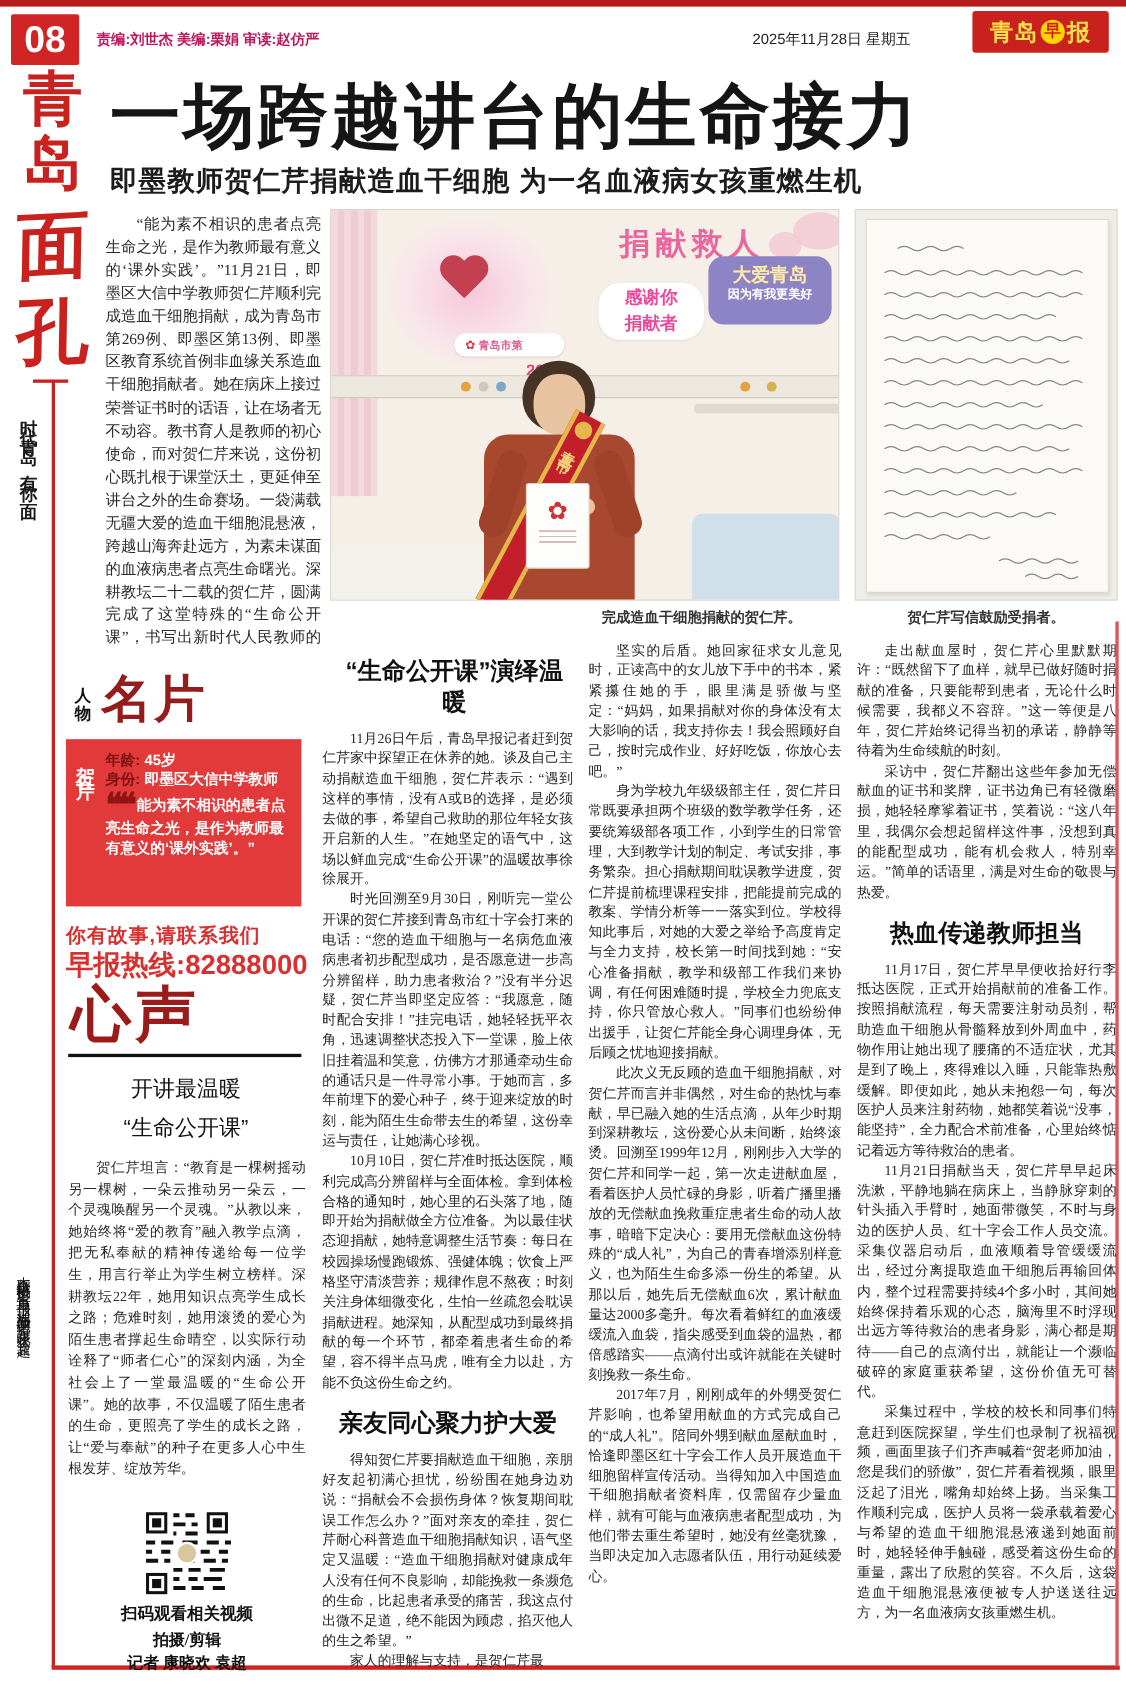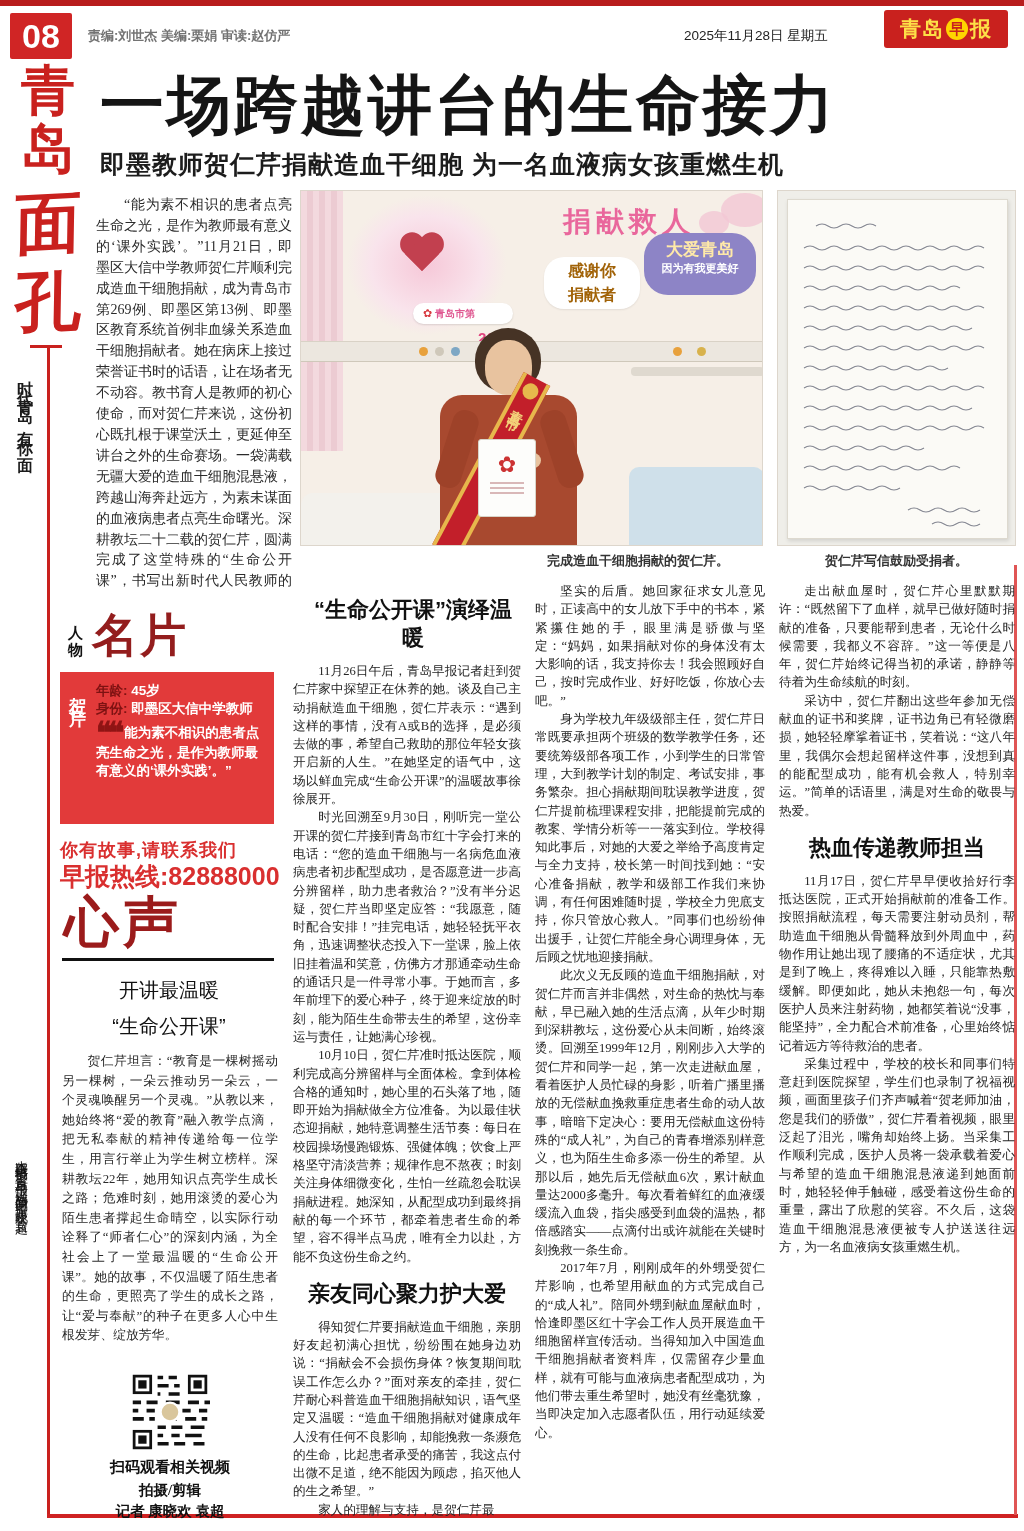--- a/index.html
+++ b/index.html
@@ -11,21 +11,21 @@
   }
   .abs { position:absolute; }
 
   
   .topbar { left:0; top:0; width:1024px; height:6px; background:#b81d1d; }
   .pagenum {
     left:10px; top:13px; width:62px; height:46px; background:#d02525;
     color:#fff; font-family:"Liberation Sans",sans-serif; font-weight:bold;
     font-size:34px; text-align:center; line-height:46px; border-radius:2px;
   }
-  .editors { left:88px; top:27px; font-family:"Liberation Sans",sans-serif; font-size:13px; font-weight:bold; color:#737373; }
+  .editors { left:88px; top:27px; font-family:"Liberation Sans",sans-serif; font-size:13px; font-weight:bold; color:#be185d; }
   .dateline { left:684px; top:27px; font-family:"Liberation Sans",sans-serif; font-size:13.5px; color:#232323; }
   .masthead {
     left:884px; top:10px; width:124px; height:38px; background:#c9211e;
     border-radius:3px; display:flex; align-items:center; justify-content:center;
     gap:2px; font-family:"Liberation Sans",sans-serif; font-weight:900;
   }
   .masthead .mtxt { color:#fde047; font-size:21px; letter-spacing:1px; }
   .masthead .mcircle {
     width:22px; height:22px; background:#ffd400; color:#c9211e; border-radius:50%;
     font-size:15px; line-height:22px; text-align:center; font-weight:900;
@@ -83,24 +83,24 @@
     background:radial-gradient(closest-side,#f6c8d8,#f9e4ec 70%,rgba(249,228,236,0)); }
   .heart { left:110px; top:42px; width:46px; height:42px; }
   .heart:before, .heart:after { content:""; position:absolute; top:0; width:24px; height:38px;
     background:#c2404f; border-radius:24px 24px 0 0; }
   .heart:before { left:11px; transform:rotate(-45deg); transform-origin:0 100%; }
   .heart:after  { left:-13px; transform:rotate(45deg); transform-origin:100% 100%; }
   .banner-save { left:262px; top:12px; font-family:"Liberation Sans",sans-serif;
     font-weight:900; font-size:28px; color:#e9679c; letter-spacing:5px; }
   .thanks-bubble { left:243px; top:66px; width:96px; height:52px; background:#fff;
     border-radius:20px; text-align:center; box-shadow:0 1px 2px rgba(0,0,0,.08);
-    font-family:"Liberation Sans",sans-serif; font-weight:900; color:#a16207;
+    font-family:"Liberation Sans",sans-serif; font-weight:900; color:#ec4899;
     font-size:16px; line-height:24px; padding-top:2px; }
   .purple-bubble { left:343px; top:42px; width:112px; height:62px; background:#8d84c6;
-    border-radius:24px; text-align:center; color:#fff;
+    border-radius:14px; text-align:center; color:#fff;
     font-family:"Liberation Sans",sans-serif; padding-top:7px; }
   .purple-bubble .pb1 { font-size:17px; font-weight:900; color:#ffe9a8; line-height:20px; }
   .purple-bubble .pb2 { font-size:11px; font-weight:bold; line-height:16px; }
   .cloud { border-radius:50%; background:#f2c7d4; opacity:.8; }
   .badge { left:112px; top:112px; width:100px; height:21px; background:#fff; border-radius:11px;
     display:flex; align-items:center; justify-content:center; gap:3px;
     box-shadow:0 1px 2px rgba(0,0,0,.12); font-family:"Liberation Sans",sans-serif; }
   .badge .bflower { color:#d8393f; font-size:11px; }
   .badge .btext { color:#e05a93; font-weight:bold; font-size:10px; }
   .badge .bnum { color:#e0447f; font-weight:900; font-size:15px;margin-top:47px; }
@@ -377,16 +377,17 @@
     <p>身为学校九年级级部主任，贺仁芹日常既要承担两个班级的数学教学任务，还要统筹级部各项工作，小到学生的日常管理，大到教学计划的制定、考试安排，事务繁杂。担心捐献期间耽误教学进度，贺仁芹提前梳理课程安排，把能提前完成的教案、学情分析等一一落实到位。学校得知此事后，对她的大爱之举给予高度肯定与全力支持，校长第一时间找到她：“安心准备捐献，教学和级部工作我们来协调，有任何困难随时提，学校全力兜底支持，你只管放心救人。”同事们也纷纷伸出援手，让贺仁芹能全身心调理身体，无后顾之忧地迎接捐献。</p>
     <p>此次义无反顾的造血干细胞捐献，对贺仁芹而言并非偶然，对生命的热忱与奉献，早已融入她的生活点滴，从年少时期到深耕教坛，这份爱心从未间断，始终滚烫。回溯至1999年12月，刚刚步入大学的贺仁芹和同学一起，第一次走进献血屋，看着医护人员忙碌的身影，听着广播里播放的无偿献血挽救重症患者生命的动人故事，暗暗下定决心：要用无偿献血这份特殊的“成人礼”，为自己的青春增添别样意义，也为陌生生命多添一份生的希望。从那以后，她先后无偿献血6次，累计献血量达2000多毫升。每次看着鲜红的血液缓缓流入血袋，指尖感受到血袋的温热，都倍感踏实——点滴付出或许就能在关键时刻挽救一条生命。</p>
     <p>2017年7月，刚刚成年的外甥受贺仁芹影响，也希望用献血的方式完成自己的“成人礼”。陪同外甥到献血屋献血时，恰逢即墨区红十字会工作人员开展造血干细胞留样宣传活动。当得知加入中国造血干细胞捐献者资料库，仅需留存少量血样，就有可能与血液病患者配型成功，为他们带去重生希望时，她没有丝毫犹豫，当即决定加入志愿者队伍，用行动延续爱心。</p>
   </div>
 
   <div class="abs col col3">
     <p>走出献血屋时，贺仁芹心里默默期许：“既然留下了血样，就早已做好随时捐献的准备，只要能帮到患者，无论什么时候需要，我都义不容辞。”这一等便是八年，贺仁芹始终记得当初的承诺，静静等待着为生命续航的时刻。</p>
     <p>采访中，贺仁芹翻出这些年参加无偿献血的证书和奖牌，证书边角已有轻微磨损，她轻轻摩挲着证书，笑着说：“这八年里，我偶尔会想起留样这件事，没想到真的能配型成功，能有机会救人，特别幸运。”简单的话语里，满是对生命的敬畏与热爱。</p>
     <div class="col-h mid">热血传递教师担当</div>
     <p>11月17日，贺仁芹早早便收拾好行李抵达医院，正式开始捐献前的准备工作。按照捐献流程，每天需要注射动员剂，帮助造血干细胞从骨髓释放到外周血中，药物作用让她出现了腰痛的不适症状，尤其是到了晚上，疼得难以入睡，只能靠热敷缓解。即便如此，她从未抱怨一句，每次医护人员来注射药物，她都笑着说“没事，能坚持”，全力配合术前准备，心里始终惦记着远方等待救治的患者。</p>
+    <p>11月21日捐献当天，贺仁芹早早起床洗漱，平静地躺在病床上，当静脉穿刺的针头插入手臂时，她面带微笑，不时与身边的医护人员、红十字会工作人员交流。采集仪器启动后，血液顺着导管缓缓流出，经过分离提取造血干细胞后再输回体内，整个过程需要持续4个多小时，其间她始终保持着乐观的心态，脑海里不时浮现出远方等待救治的患者身影，满心都是期待——自己的点滴付出，就能让一个濒临破碎的家庭重获希望，这份价值无可替代。</p>
     <p>采集过程中，学校的校长和同事们特意赶到医院探望，学生们也录制了祝福视频，画面里孩子们齐声喊着“贺老师加油，您是我们的骄傲”，贺仁芹看着视频，眼里泛起了泪光，嘴角却始终上扬。当采集工作顺利完成，医护人员将一袋承载着爱心与希望的造血干细胞混悬液递到她面前时，她轻轻伸手触碰，感受着这份生命的重量，露出了欣慰的笑容。不久后，这袋造血干细胞混悬液便被专人护送送往远方，为一名血液病女孩重燃生机。</p>
   </div>
 
 </div>
 
 </body></html>

